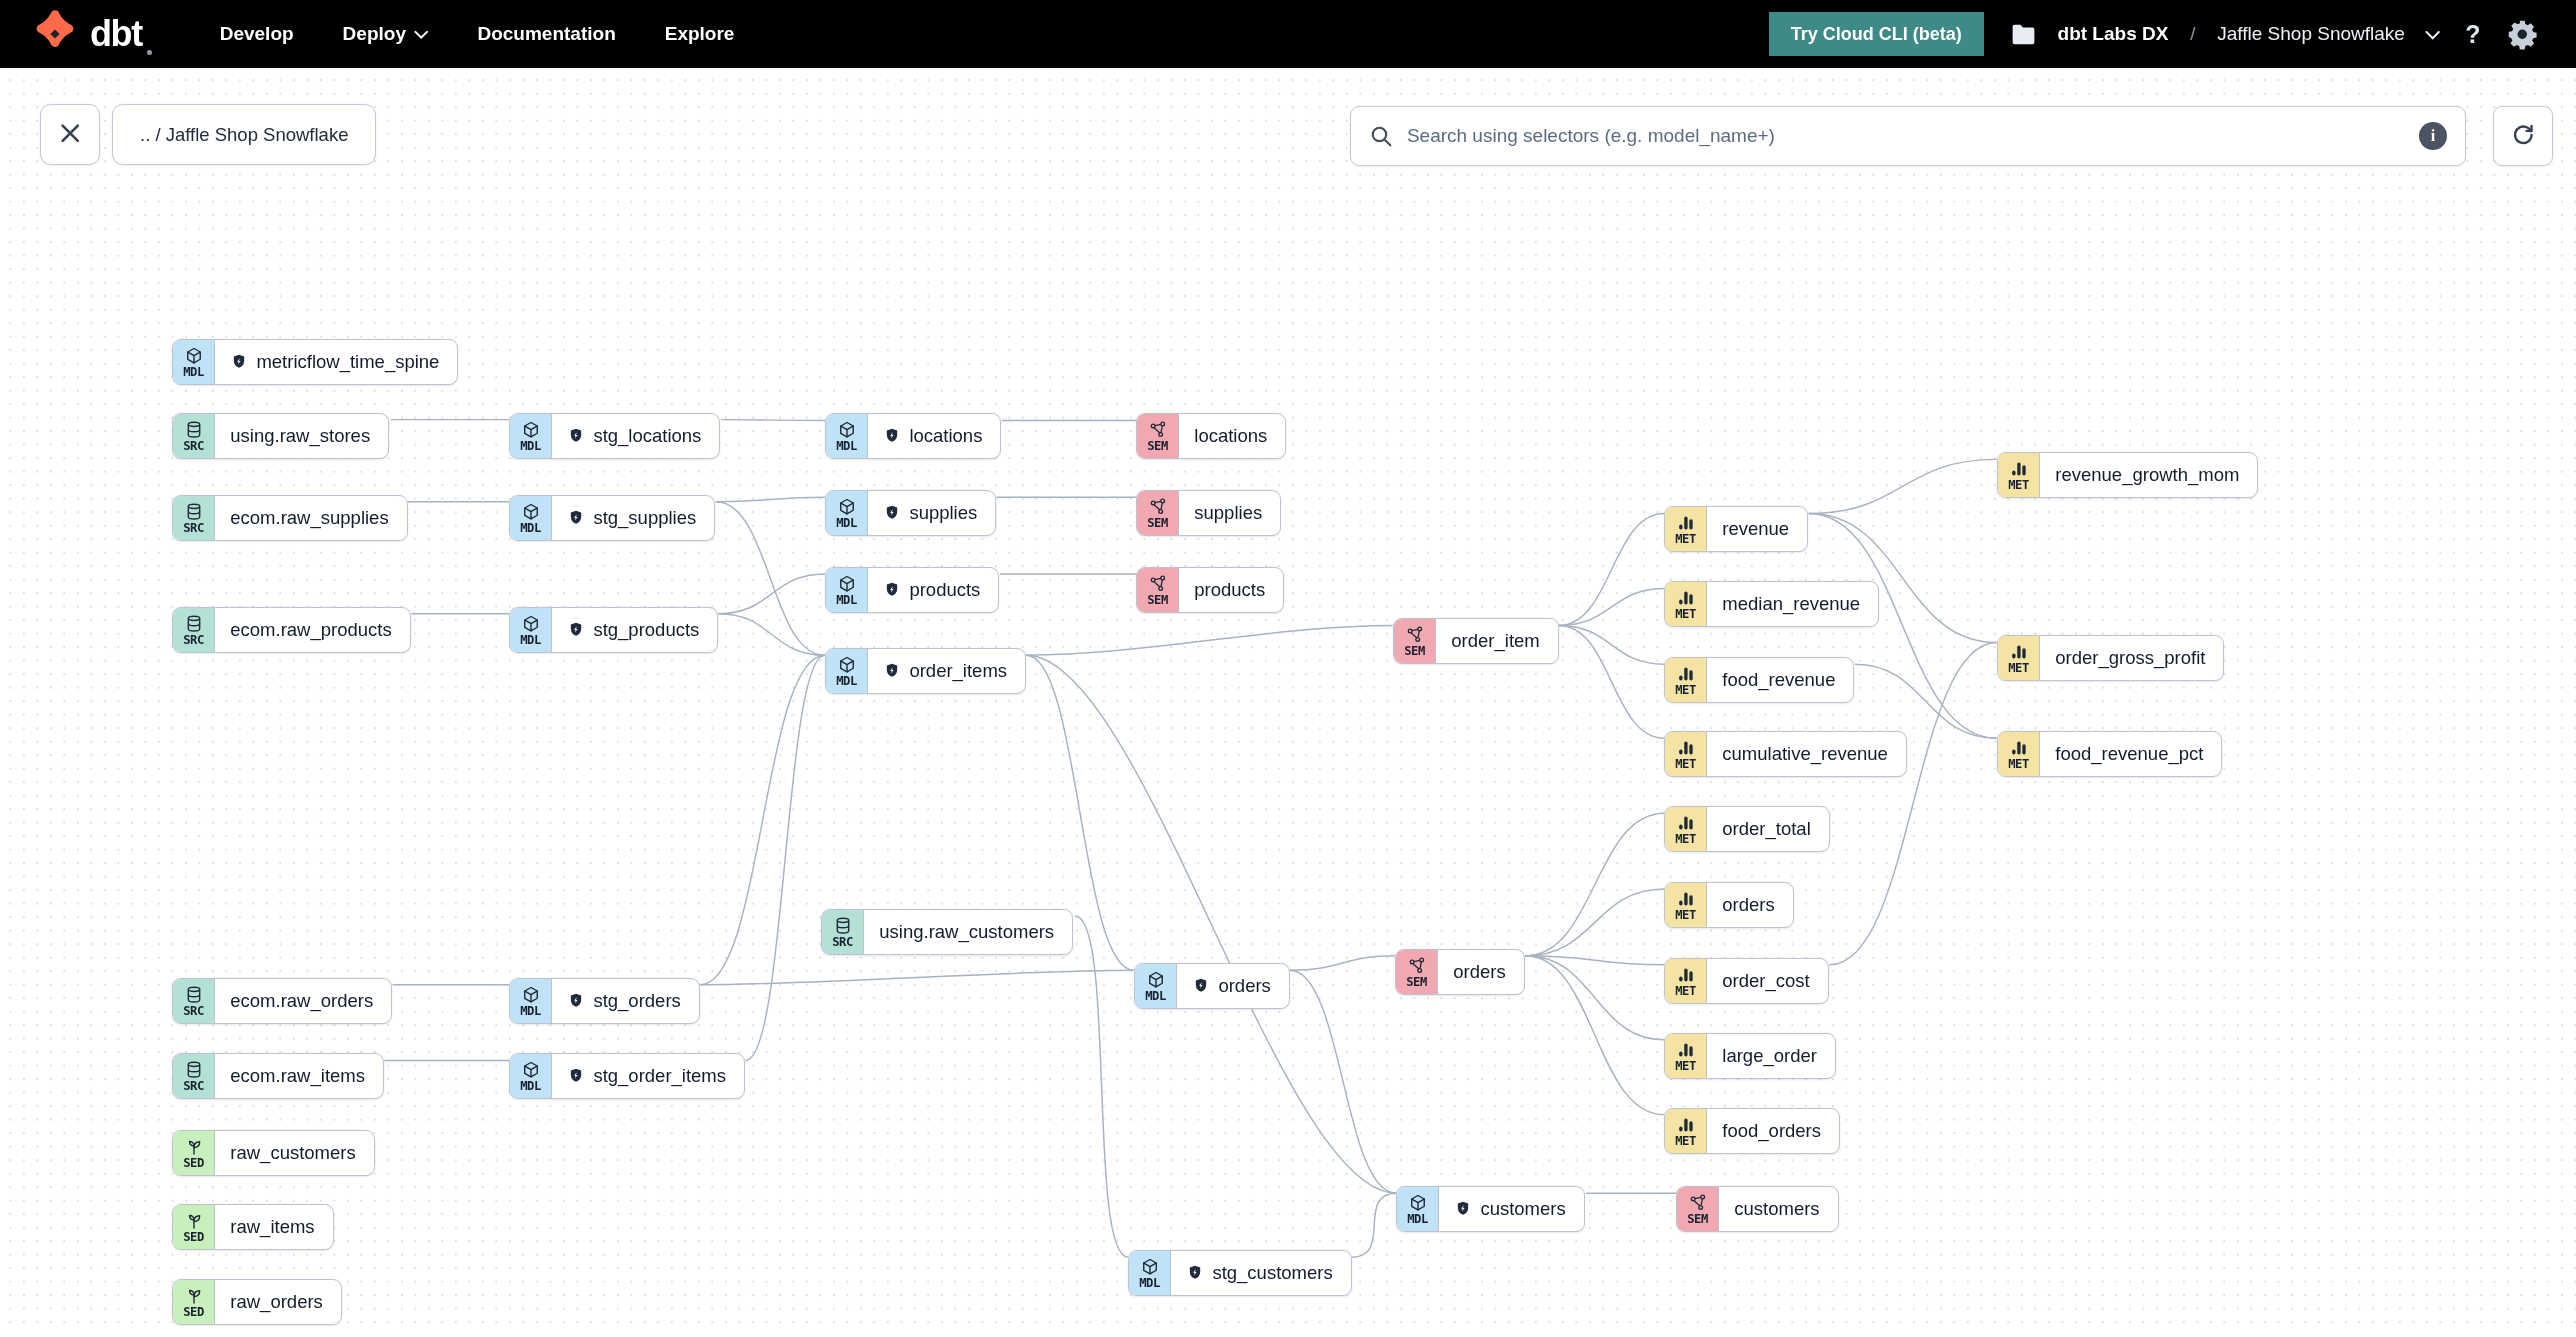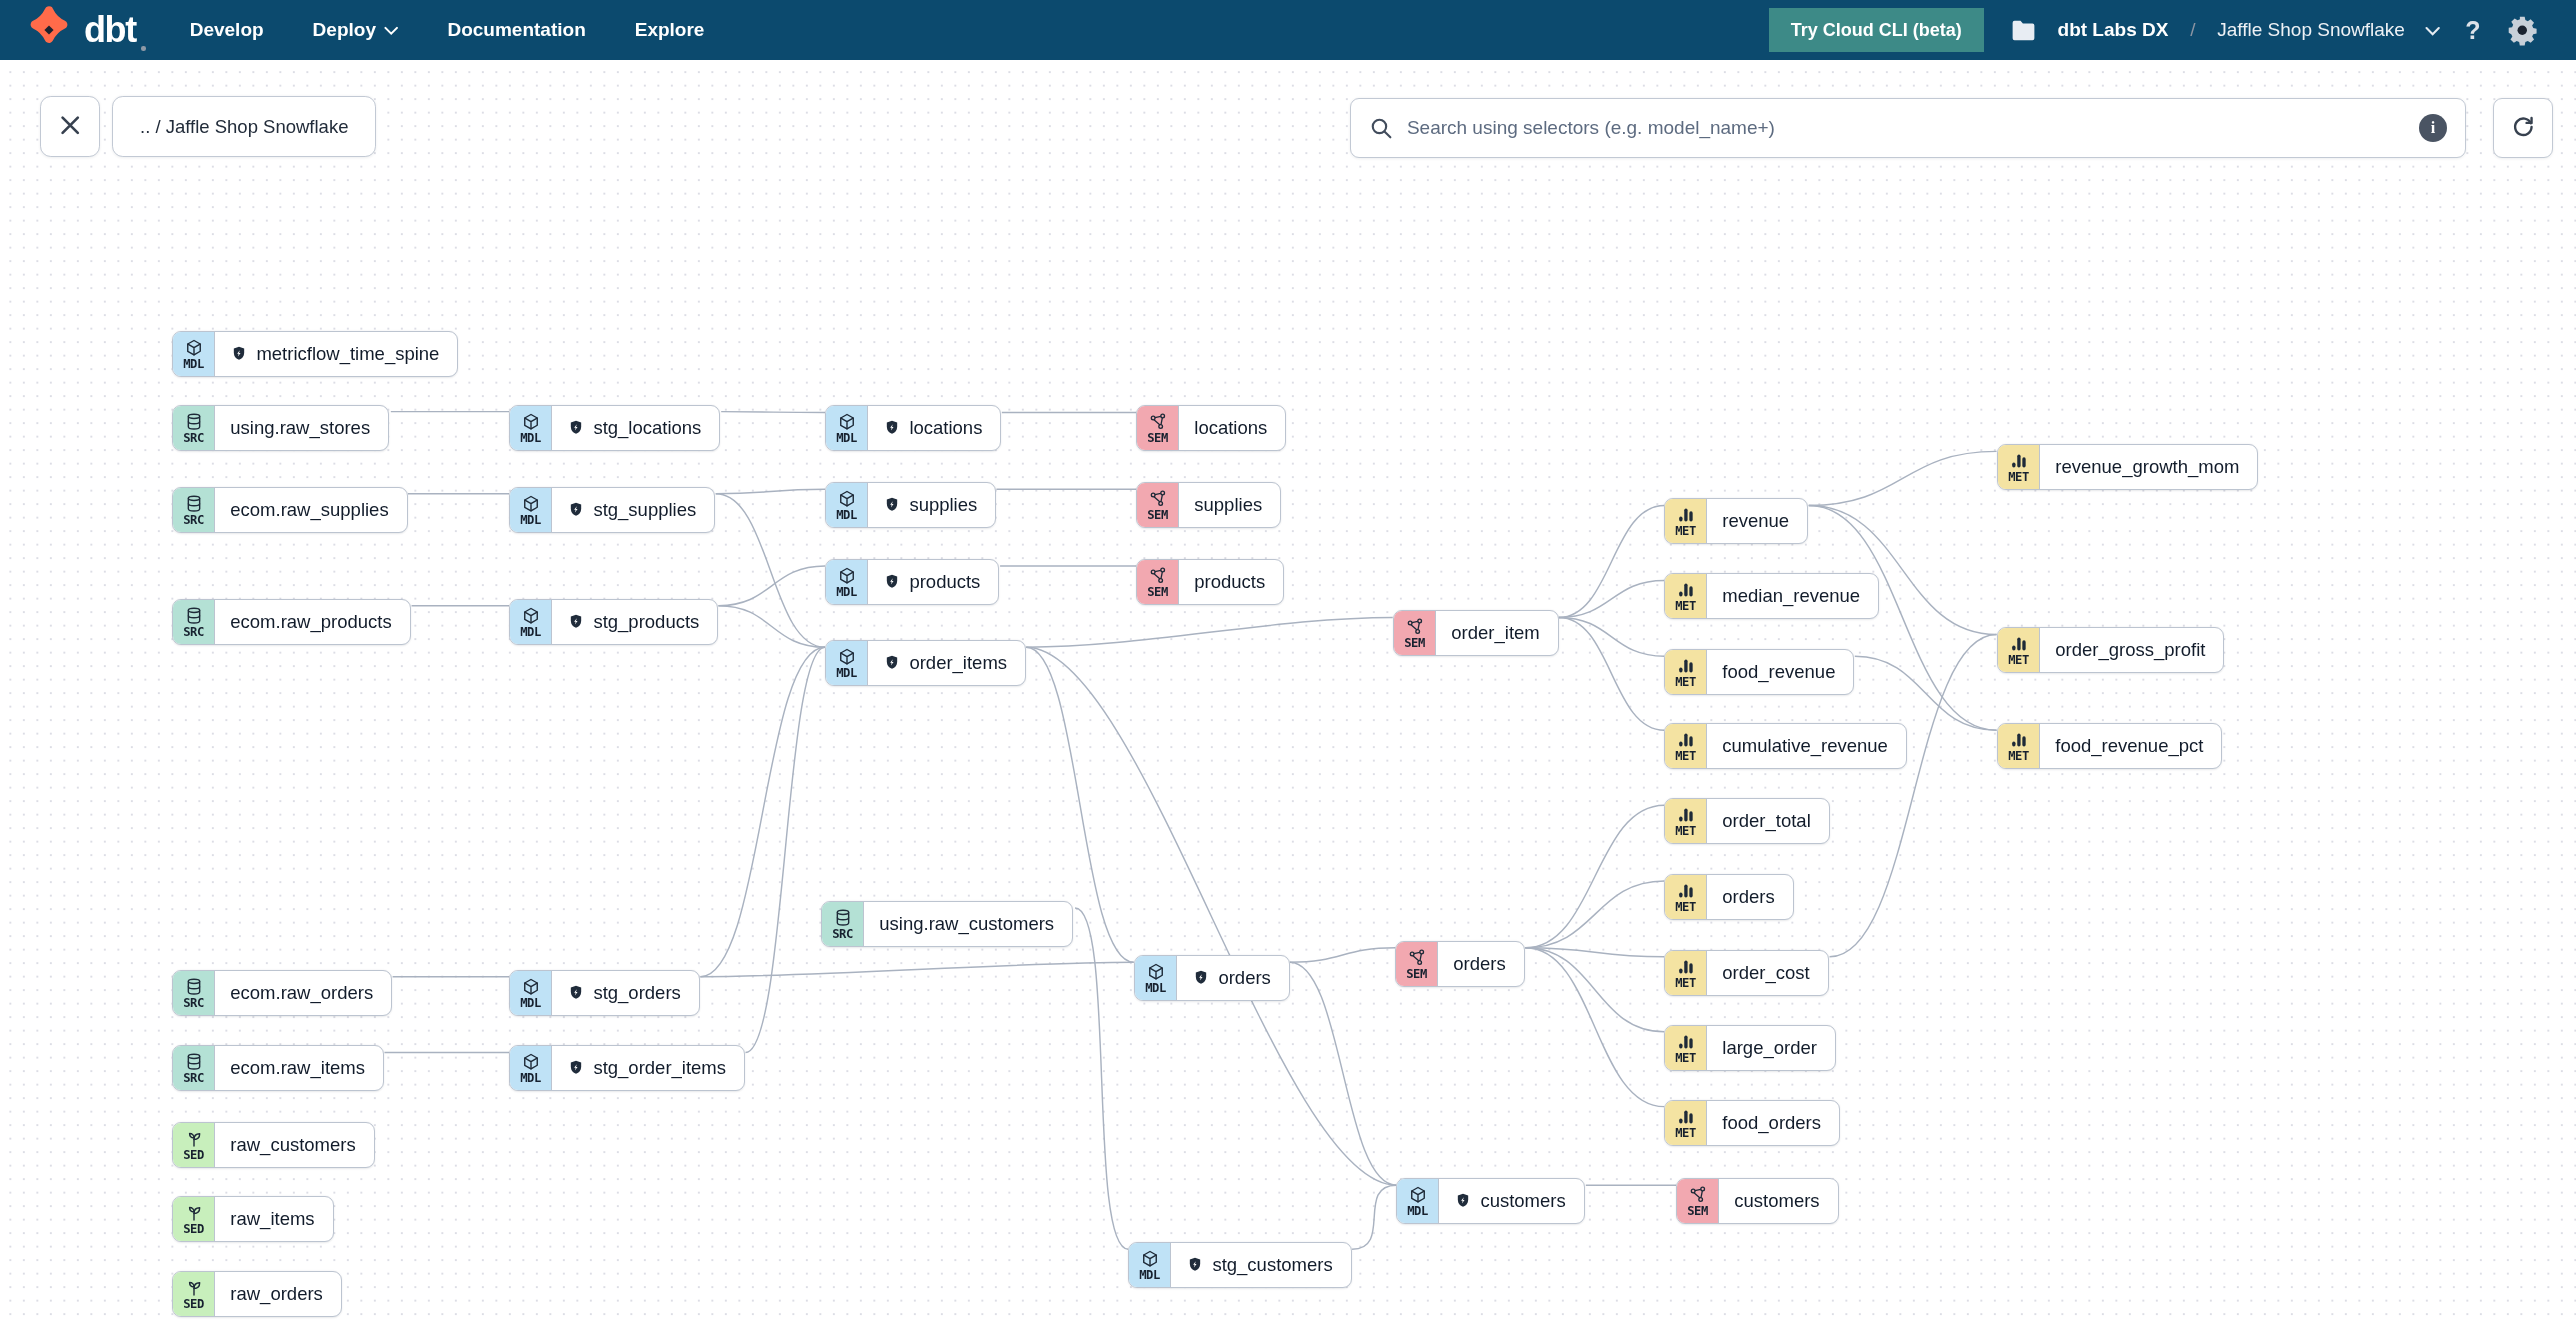--- a/index.html
+++ b/index.html
@@ -1,26 +1,26 @@
 <!DOCTYPE html>
 <html style="font-size:14.4px"><head>
 <meta charset="utf-8">
 <style>
   * { margin:0; padding:0; box-sizing:border-box; }
   html,body { width:2576px; height:1338px; overflow:hidden; background:#fff;
     font-family:"Liberation Sans", sans-serif; }
 
   
-  .navbar { height:60px; background:#0c4a6e; display:flex; align-items:center;
-    padding:0 38px 0 23px; position:relative; z-index:50; }
+  .navbar { height:68px; background:#000000; display:flex; align-items:center;
+    padding:0 38px 0 29px; position:relative; z-index:50; }
   .logo { display:flex; align-items:center; gap:9px; cursor:pointer; }
   .logo svg { width:52px; height:52px; display:block; }
   .logo-text { color:#fff; font-size:36px; font-weight:800; letter-spacing:-1.4px; line-height:1; }
   .tm-dot { width:4.5px; height:4.5px; border-radius:50%; background:#8e99a6; align-self:flex-end; margin:0 0 5.4px -3.6px; }
-  .nav-menu { display:flex; align-items:center; gap:49px; margin-left:44px; }
+  .nav-menu { display:flex; align-items:center; gap:49px; margin-left:68px; }
   .nav-item { color:#ffffff; font-size:19px; font-weight:700; display:flex; align-items:center; gap:8.1px; cursor:pointer; }
   .nav-item .chev svg { width:14.4px; height:10px; display:block; margin-top:2.7px; }
   .nav-right { margin-left:auto; display:flex; align-items:center; gap:25px; }
   .cli-btn { background:#3d8a87; color:#fff; font-size:18px; font-weight:700;
     padding:11.7px 21.7px; border:none; border-radius:0; cursor:pointer; font-family:inherit; }
   .account { display:flex; align-items:center; gap:20px; cursor:pointer; }
   .account svg.folder { width:29px; height:29px; }
   .acct-name { color:#fff; font-size:19px; font-weight:700; }
   .acct-sep { color:#8b95a3; font-size:19px; padding:0 1.8px; }
   .proj-name { color:#eef1f5; font-size:19px; font-weight:400; }

